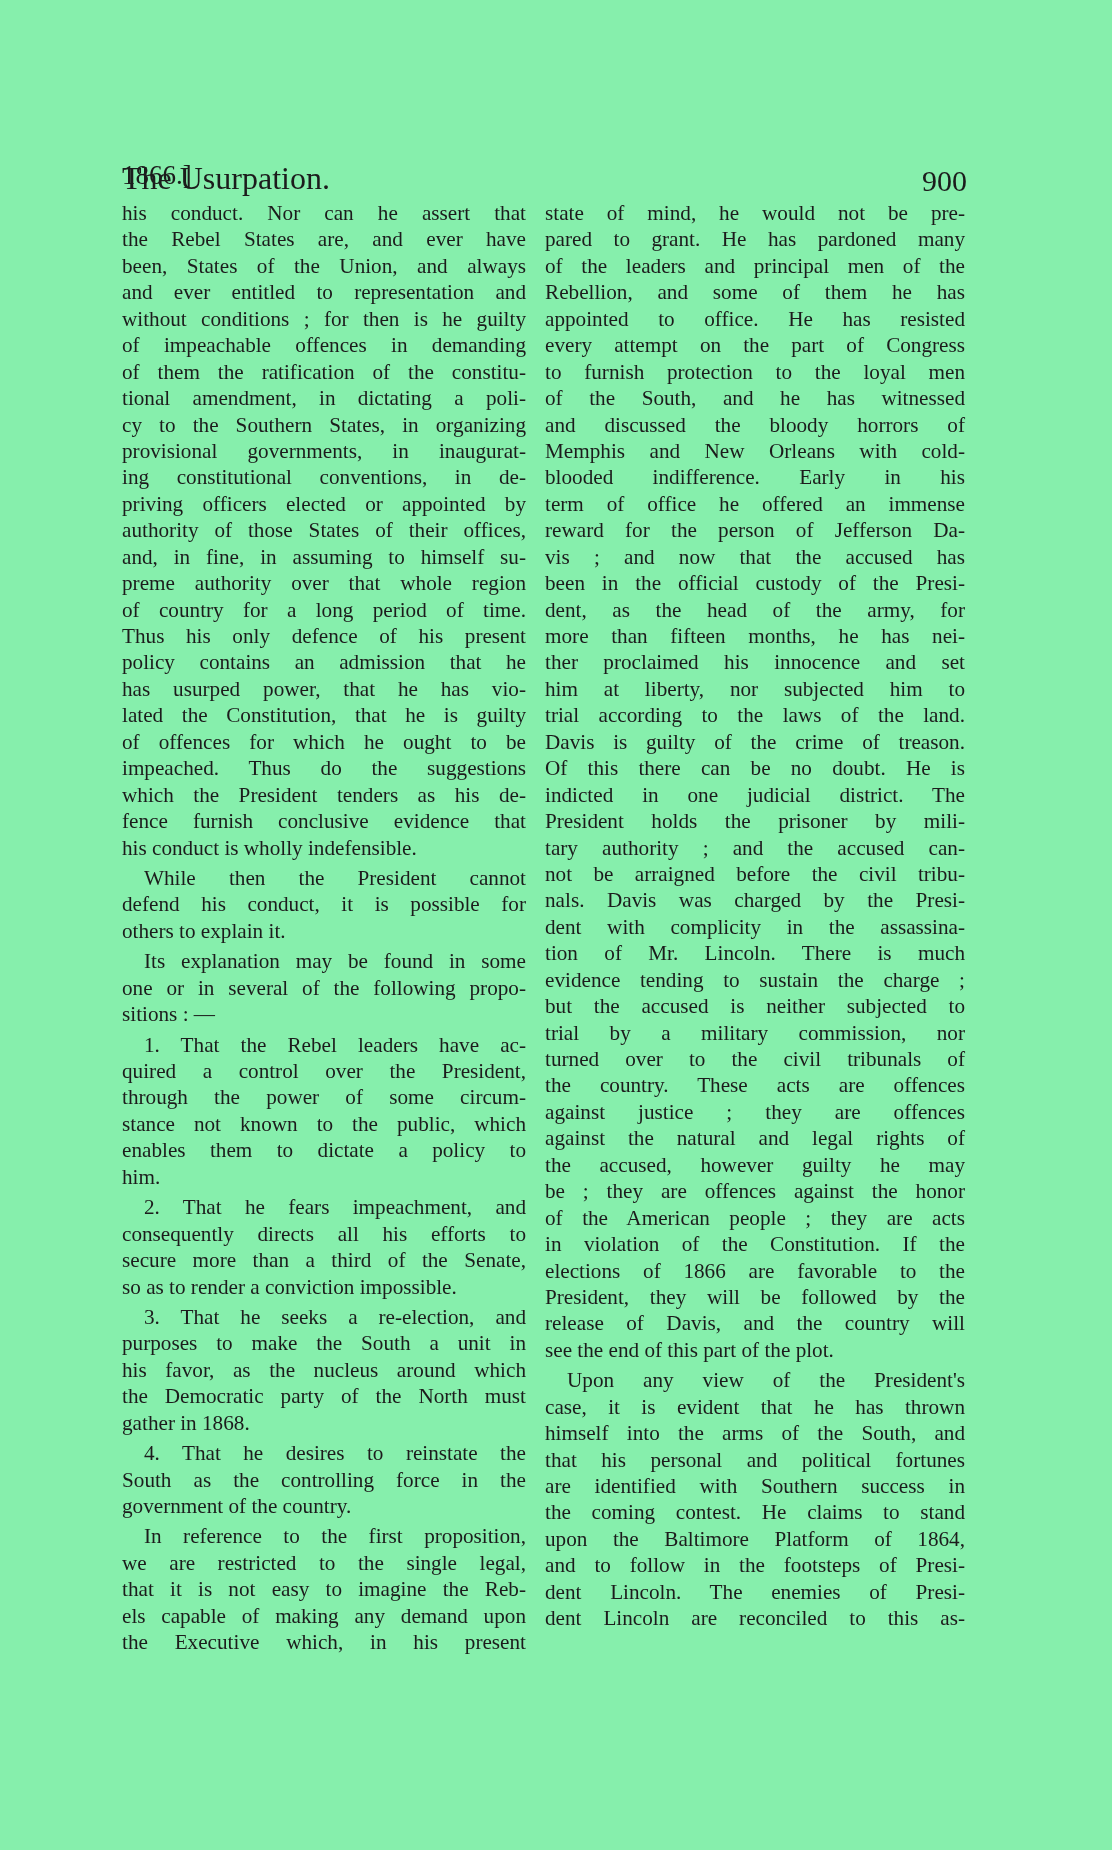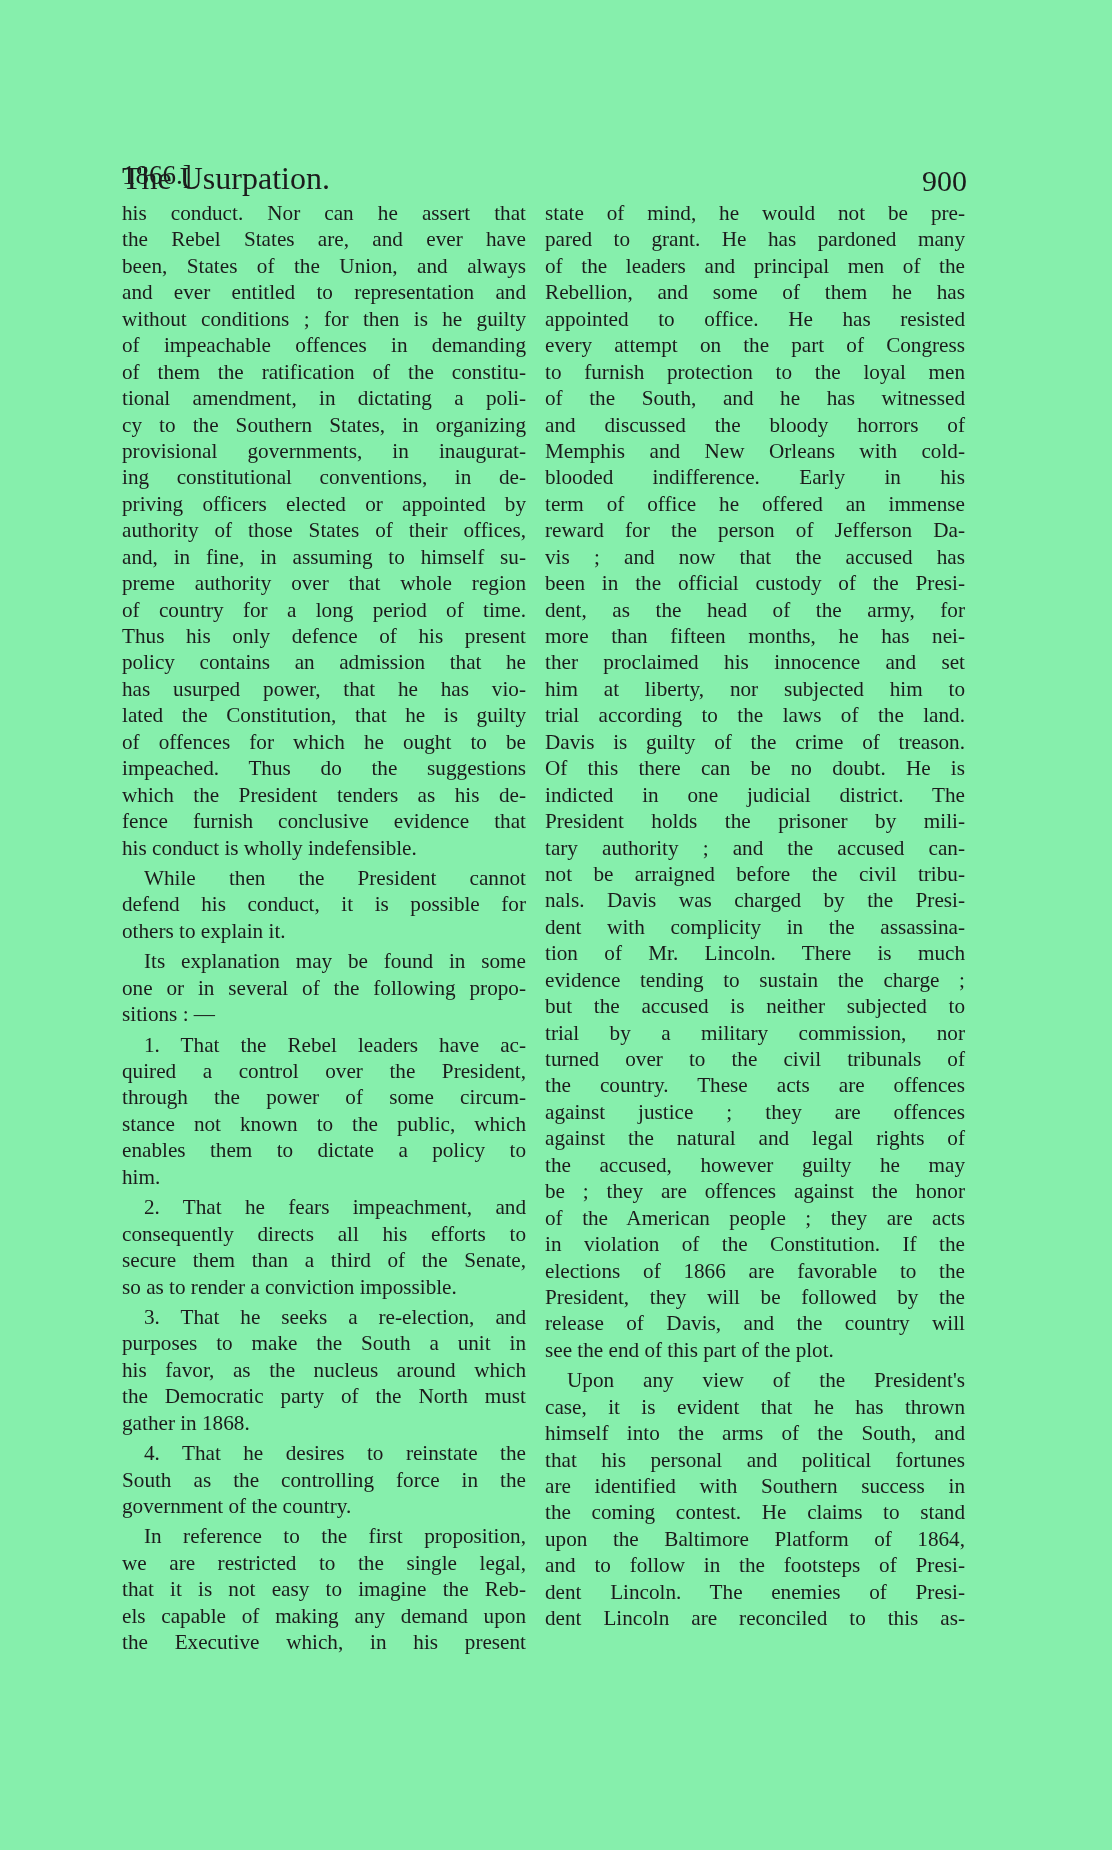--- a/index.html
+++ b/index.html
@@ -76,21 +76,21 @@
         <span class="line">quired a control over the President,</span>
         <span class="line">through the power of some circum-</span>
         <span class="line">stance not known to the public, which</span>
         <span class="line">enables them to dictate a policy to</span>
         <span class="line last">him.</span>
       </div>
       <span class="para-gap"></span>
       <div>
         <span class="line indent">2. That he fears impeachment, and</span>
         <span class="line">consequently directs all his efforts to</span>
-        <span class="line">secure them than a third of the Senate,</span>
+        <span class="line">secure more than a third of the Senate,</span>
         <span class="line last">so as to render a conviction impossible.</span>
       </div>
       <span class="para-gap"></span>
       <div>
         <span class="line indent">3. That he seeks a re-election, and</span>
         <span class="line">purposes to make the South a unit in</span>
         <span class="line">his favor, as the nucleus around which</span>
         <span class="line">the Democratic party of the North must</span>
         <span class="line last">gather in 1868.</span>
       </div>

